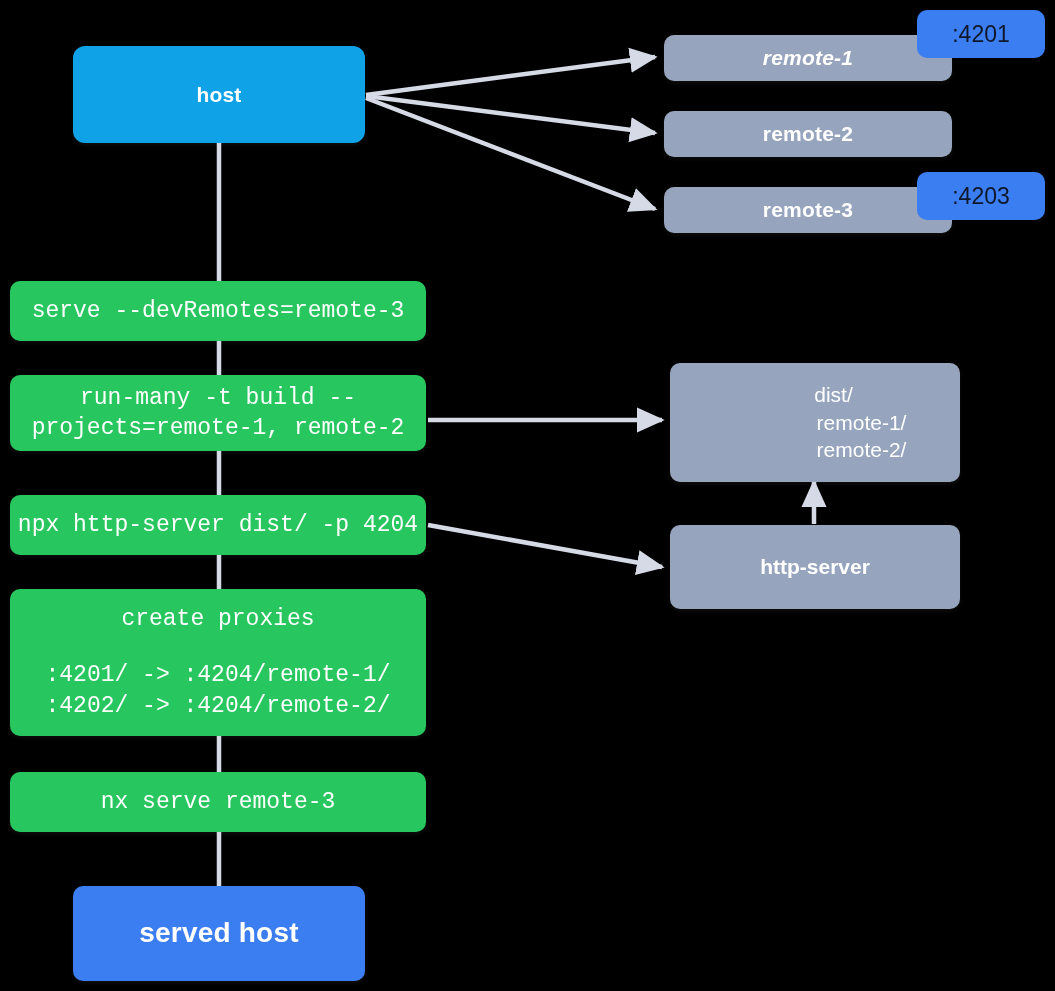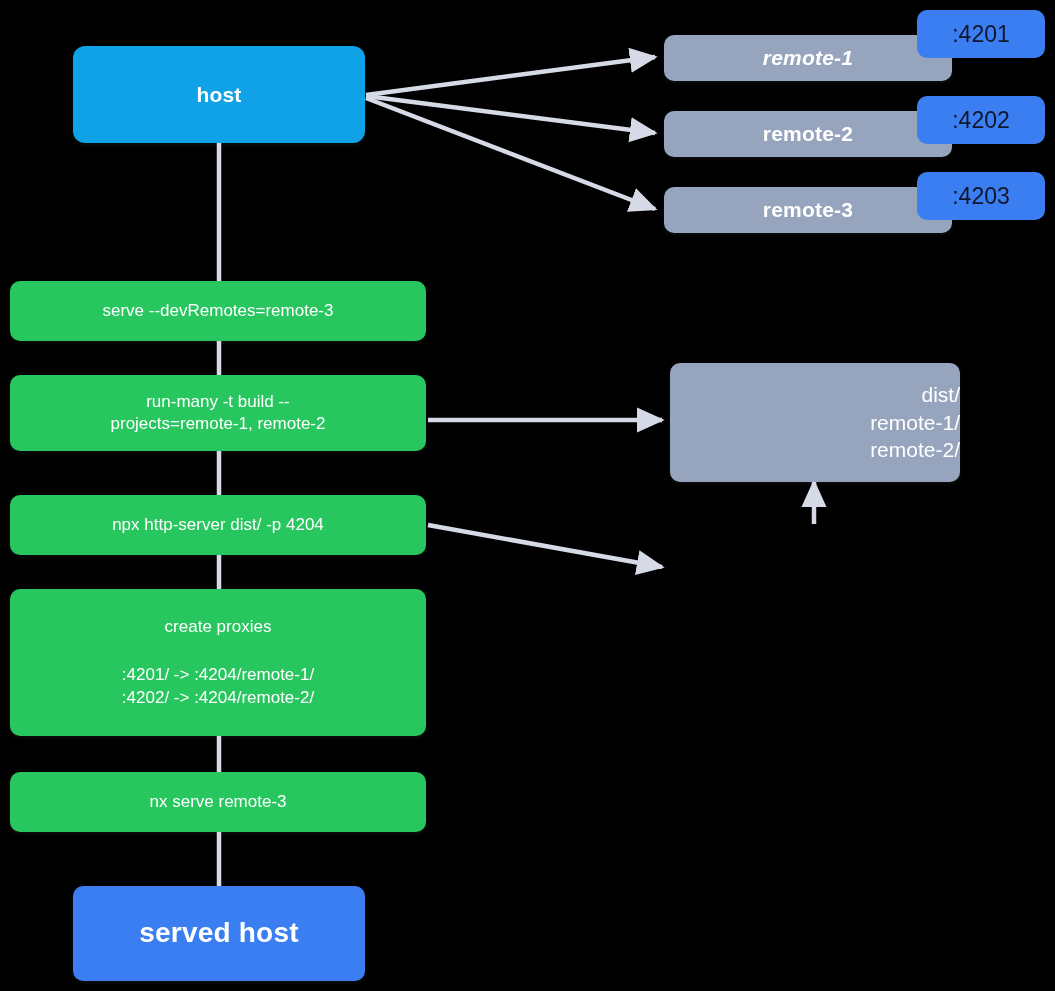--- a/index.html
+++ b/index.html
@@ -53,21 +53,22 @@
   }
   .node-remote {
     background: #96a5bd;
     font-weight: bold;
     font-size: 21px;
     letter-spacing: 0.2px;
   }
   .node-cmd {
     background: #27c65e;
     font-weight: normal;
-    font-size: 17px;
+    font-size: 23px;
+    font-family: Liberation Mono, monospace;
   }
   .node-gray {
     background: #96a5bd;
     font-weight: normal;
     font-size: 21px;
   }
   .node-gray-bold {
     background: #96a5bd;
     font-weight: bold;
     font-size: 21px;
@@ -81,21 +82,21 @@
     font-size: 23px;
     font-weight: normal;
     display: flex;
     align-items: center;
     justify-content: center;
   }
   
   .dirlist {
     display: flex;
     flex-direction: column;
-    align-items: flex-end;
+    align-items: center;
     width: 100%;
     padding-left: 37px;
   }
   .dirlist .lvl0 { padding-left: 0px; }
   .dirlist .lvl1 { padding-left: 56px; }
   .cmd-lines { display: flex; flex-direction: column; align-items: center; }
   .cmd-gap { height: 26px; }
 </style>
 </head>
 <body>
@@ -129,23 +130,20 @@
   <div class="node node-remote" style="left:664px; top:35px; width:288px; height:46px;font-style:italic;">
     <span>remote-1</span>
   </div>
   <div class="badge" style="left:917px; top:10px; width:128px; height:48px;">
     <span>:4201</span>
   </div>
 
   <div class="node node-remote" style="left:664px; top:111px; width:288px; height:46px;">
     <span>remote-2</span>
   </div>
-  <div class="badge" style="left:917px; top:96px; width:128px; height:48px;">
-    <span>:4202</span>
-  </div>
 
   <div class="node node-remote" style="left:664px; top:187px; width:288px; height:46px;">
     <span>remote-3</span>
   </div>
   <div class="badge" style="left:917px; top:172px; width:128px; height:48px;">
     <span>:4203</span>
   </div>
 
   <div class="node node-cmd" style="left:10px; top:281px; width:416px; height:60px;">
     <span>serve --devRemotes=remote-3</span>
@@ -178,14 +176,17 @@
   </div>
 
   <div class="node node-gray" style="left:670px; top:363px; width:290px; height:119px; align-items:flex-start;">
     <div class="dirlist">
       <span class="lvl0">dist/</span>
       <span class="lvl1">remote-1/</span>
       <span class="lvl1">remote-2/</span>
     </div>
   </div>
 
+  <div class="node node-gray-bold" style="left:670px; top:525px; width:290px; height:84px;">
+    <span>http-server</span>
+  </div>
 
 </div>
 
 </body></html>

